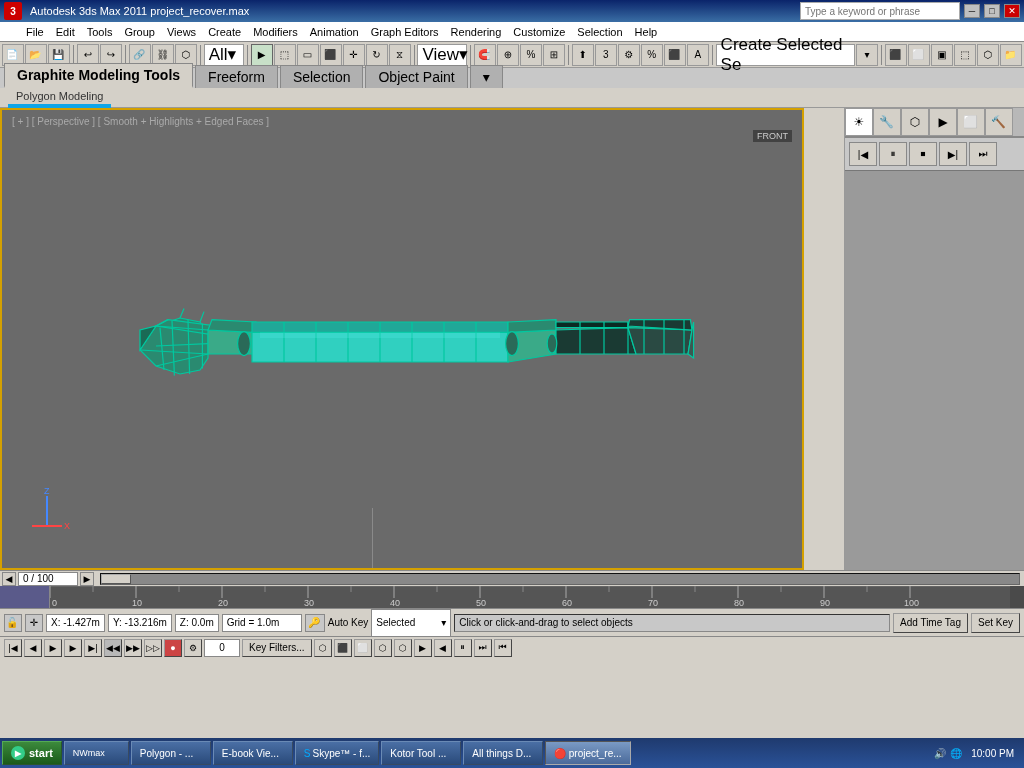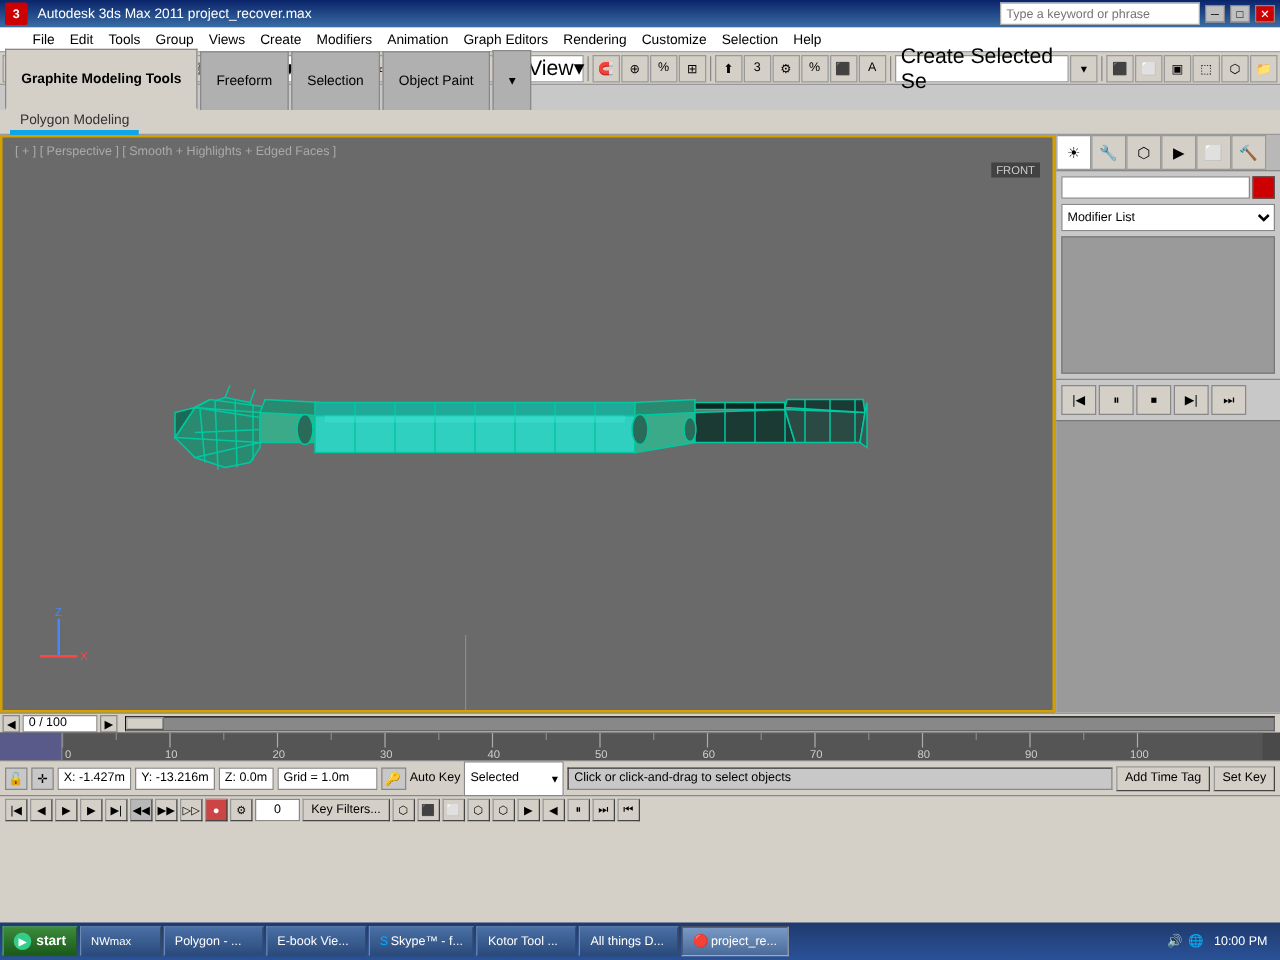--- a/index.html
+++ b/index.html
@@ -66,41 +66,42 @@
     
     #ribbon-tabs {
       height: 22px;
       background: #c8c8c8;
       display: flex;
       align-items: flex-end;
       border-bottom: 2px solid #d4d0c8;
       padding: 0 4px;
     }
     .ribbon-tab {
-      padding: 17px 12px;
-      font-size: 11px;
+      padding: 3px 12px;
+      font-size: 14px;
       cursor: pointer;
       background: #b0b0b0;
       border: 1px solid #888;
       border-bottom: none;
       margin-right: 2px;
     }
     .ribbon-tab.active { background: #d4d0c8; border-bottom: 2px solid #d4d0c8; font-weight: bold; }
     .ribbon-sub-tab {
       padding: 2px 8px;
       font-size: 11px;
       cursor: pointer;
       color: #333;
       border-bottom: 2px solid transparent;
     }
 
     
     #main-layout {
       display: flex;
       height: calc(768px - 22px - 20px - 26px - 22px - 18px - 35px - 28px - 22px);
+      gap: 40px;
     }
 
     
     #viewport {
       flex: 1;
       background: #6a6a6a;
       border: 2px solid #d4a000;
       position: relative;
       overflow: hidden;
     }
@@ -441,30 +442,20 @@
 
     <div id="right-panel-tabs" style="display:flex;flex-wrap:wrap;background:#b8b8b8;border-bottom:1px solid #888;">
       <div class="rp-tab-btn" style="background:#fff;">☀</div>
       <div class="rp-tab-btn">🔧</div>
       <div class="rp-tab-btn">⬡</div>
       <div class="rp-tab-btn">▶</div>
       <div class="rp-tab-btn">⬜</div>
       <div class="rp-tab-btn">🔨</div>
     </div>
 
-    <div id="modifier-section" style="padding:4px;">
-      <div class="modifier-input-row">
-        <input class="modifier-input" type="text" value="" style="height: 18px; border: 1px solid rgb(136, 136, 136); background: white; font-size: 10px; flex: 1 1 0%;">
-        <div class="color-swatch"></div>
-      </div>
-      <select class="modifier-list-dropdown">
-        <option>Modifier List</option>
-      </select>
-      <div class="modifier-list-area" style="height:110px;background:#9a9a9a;border:1px solid #777;margin-top:4px;"></div>
-    </div>
 
     <div id="rp-anim-controls" style="display:flex;gap:2px;padding:4px;border-top:1px solid #888;">
       <div class="anim-btn">|◀</div>
       <div class="anim-btn">⏸</div>
       <div class="anim-btn">⏹</div>
       <div class="anim-btn">▶|</div>
       <div class="anim-btn">⏭</div>
     </div>
 
     <div id="rp-lower" style="flex:1;background:#9a9a9a;border-top:1px solid #777;min-height:200px;"></div>

